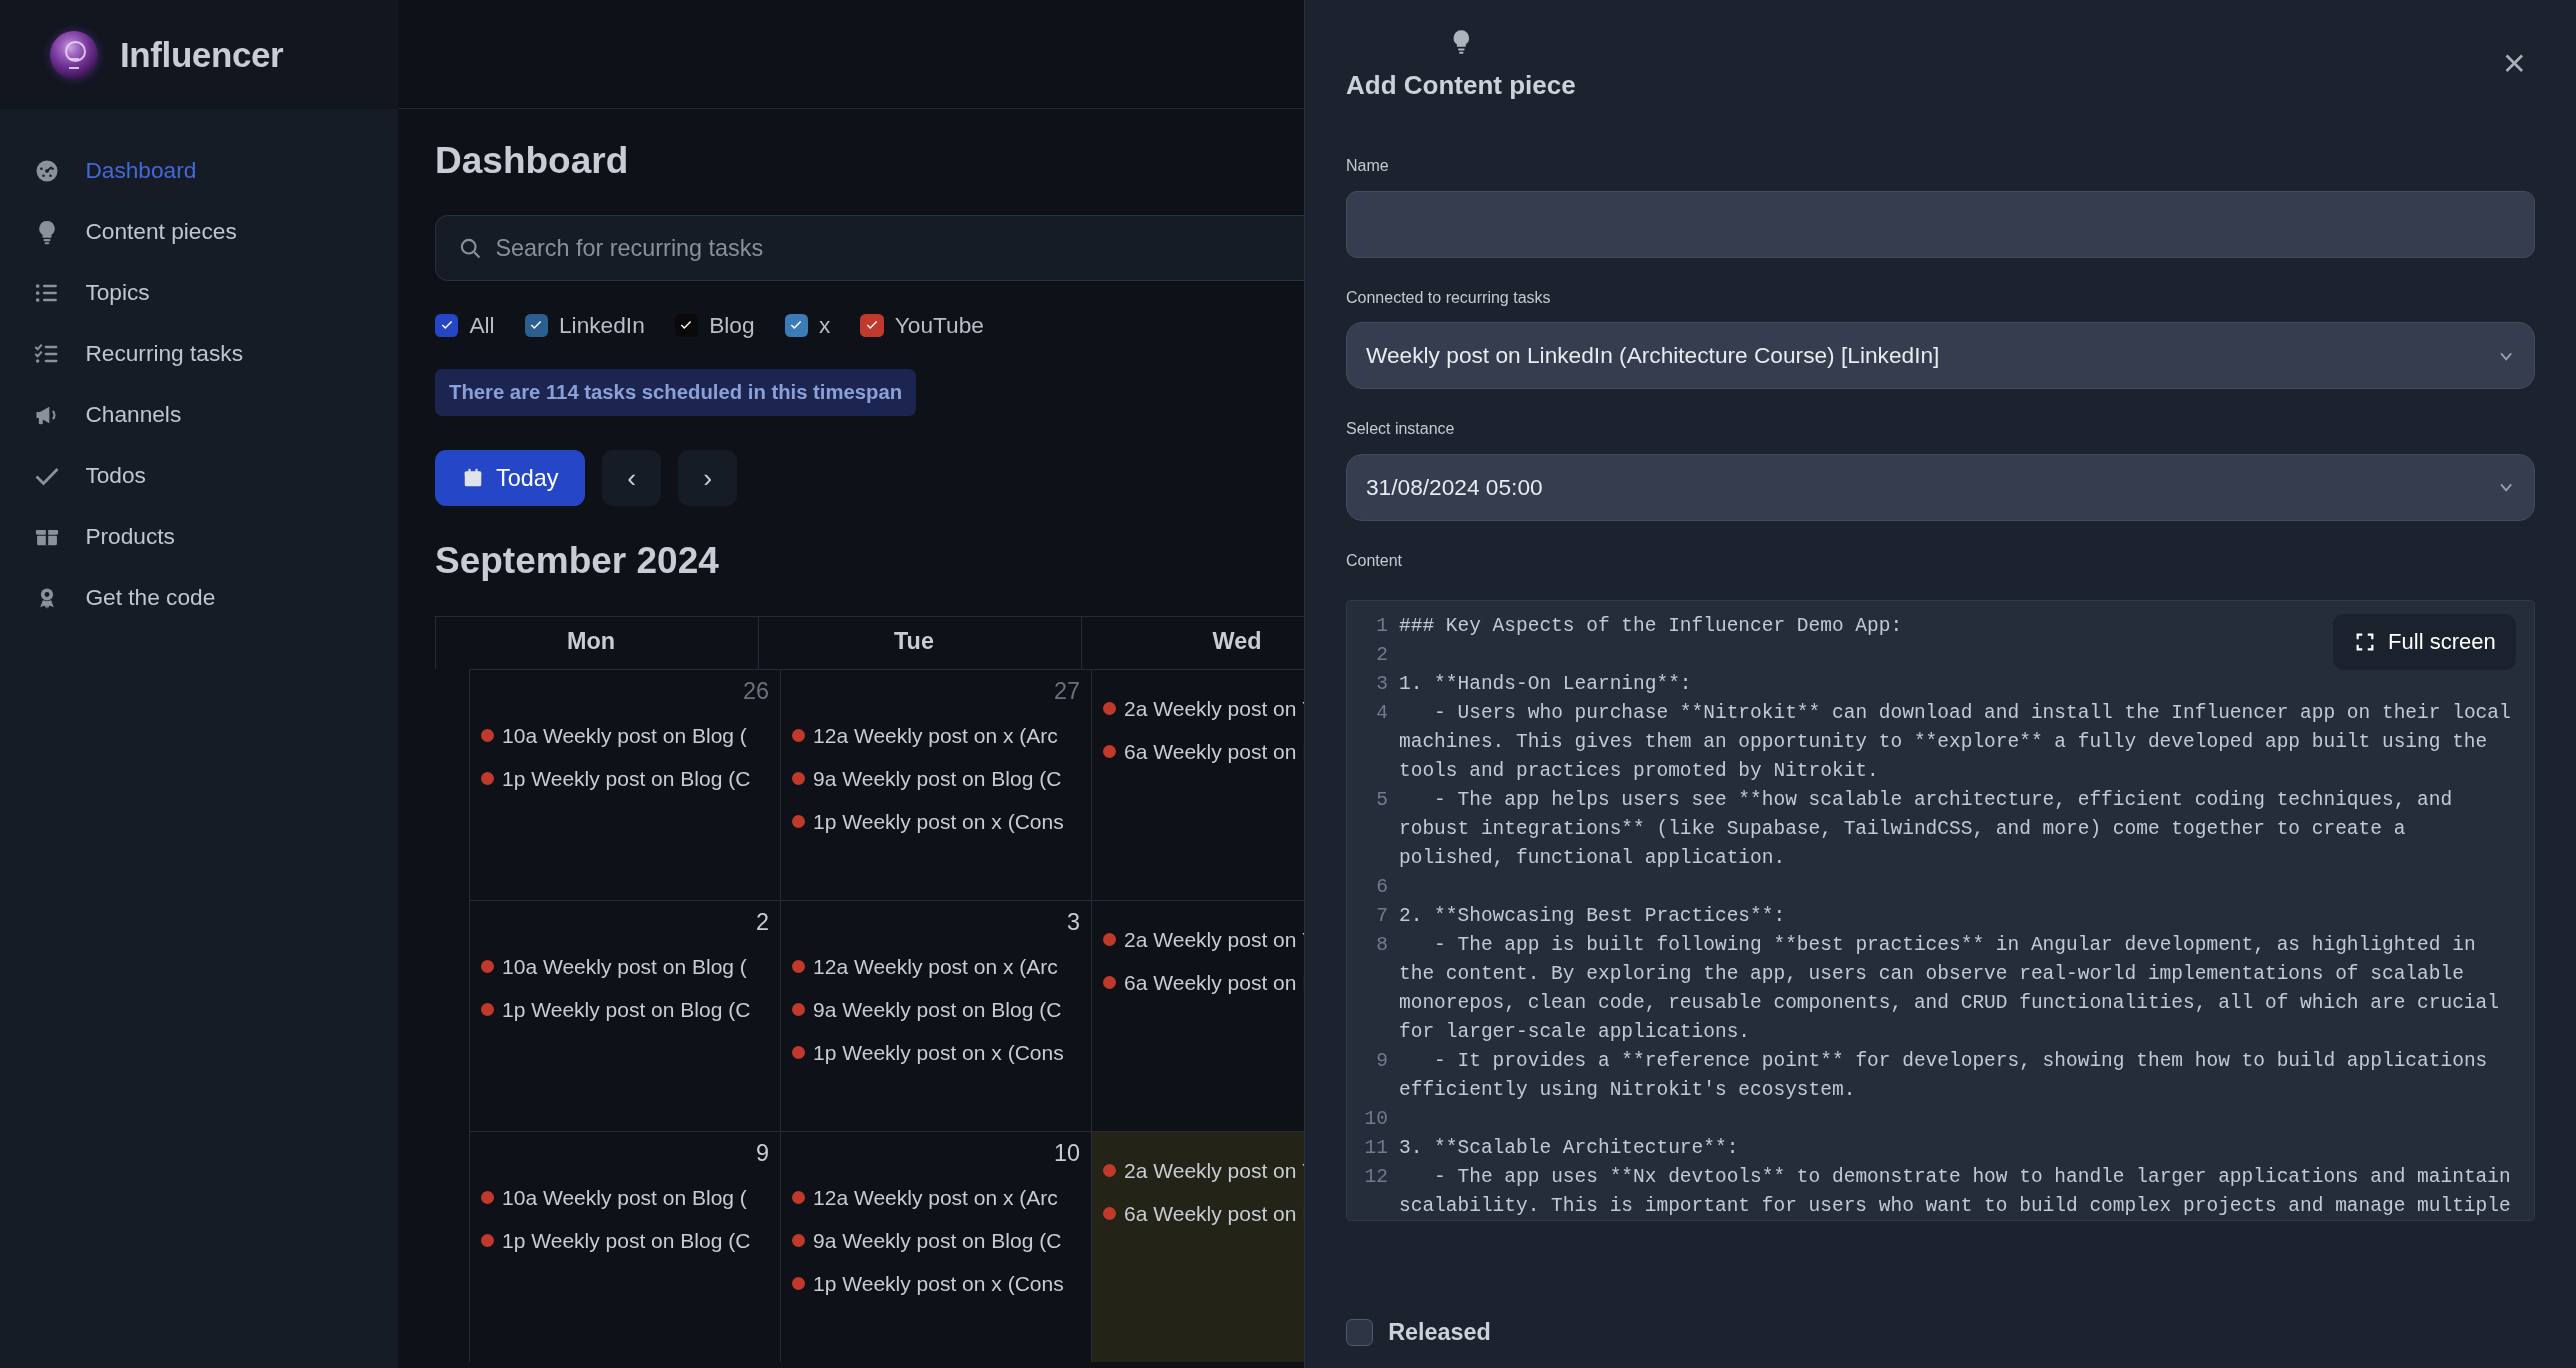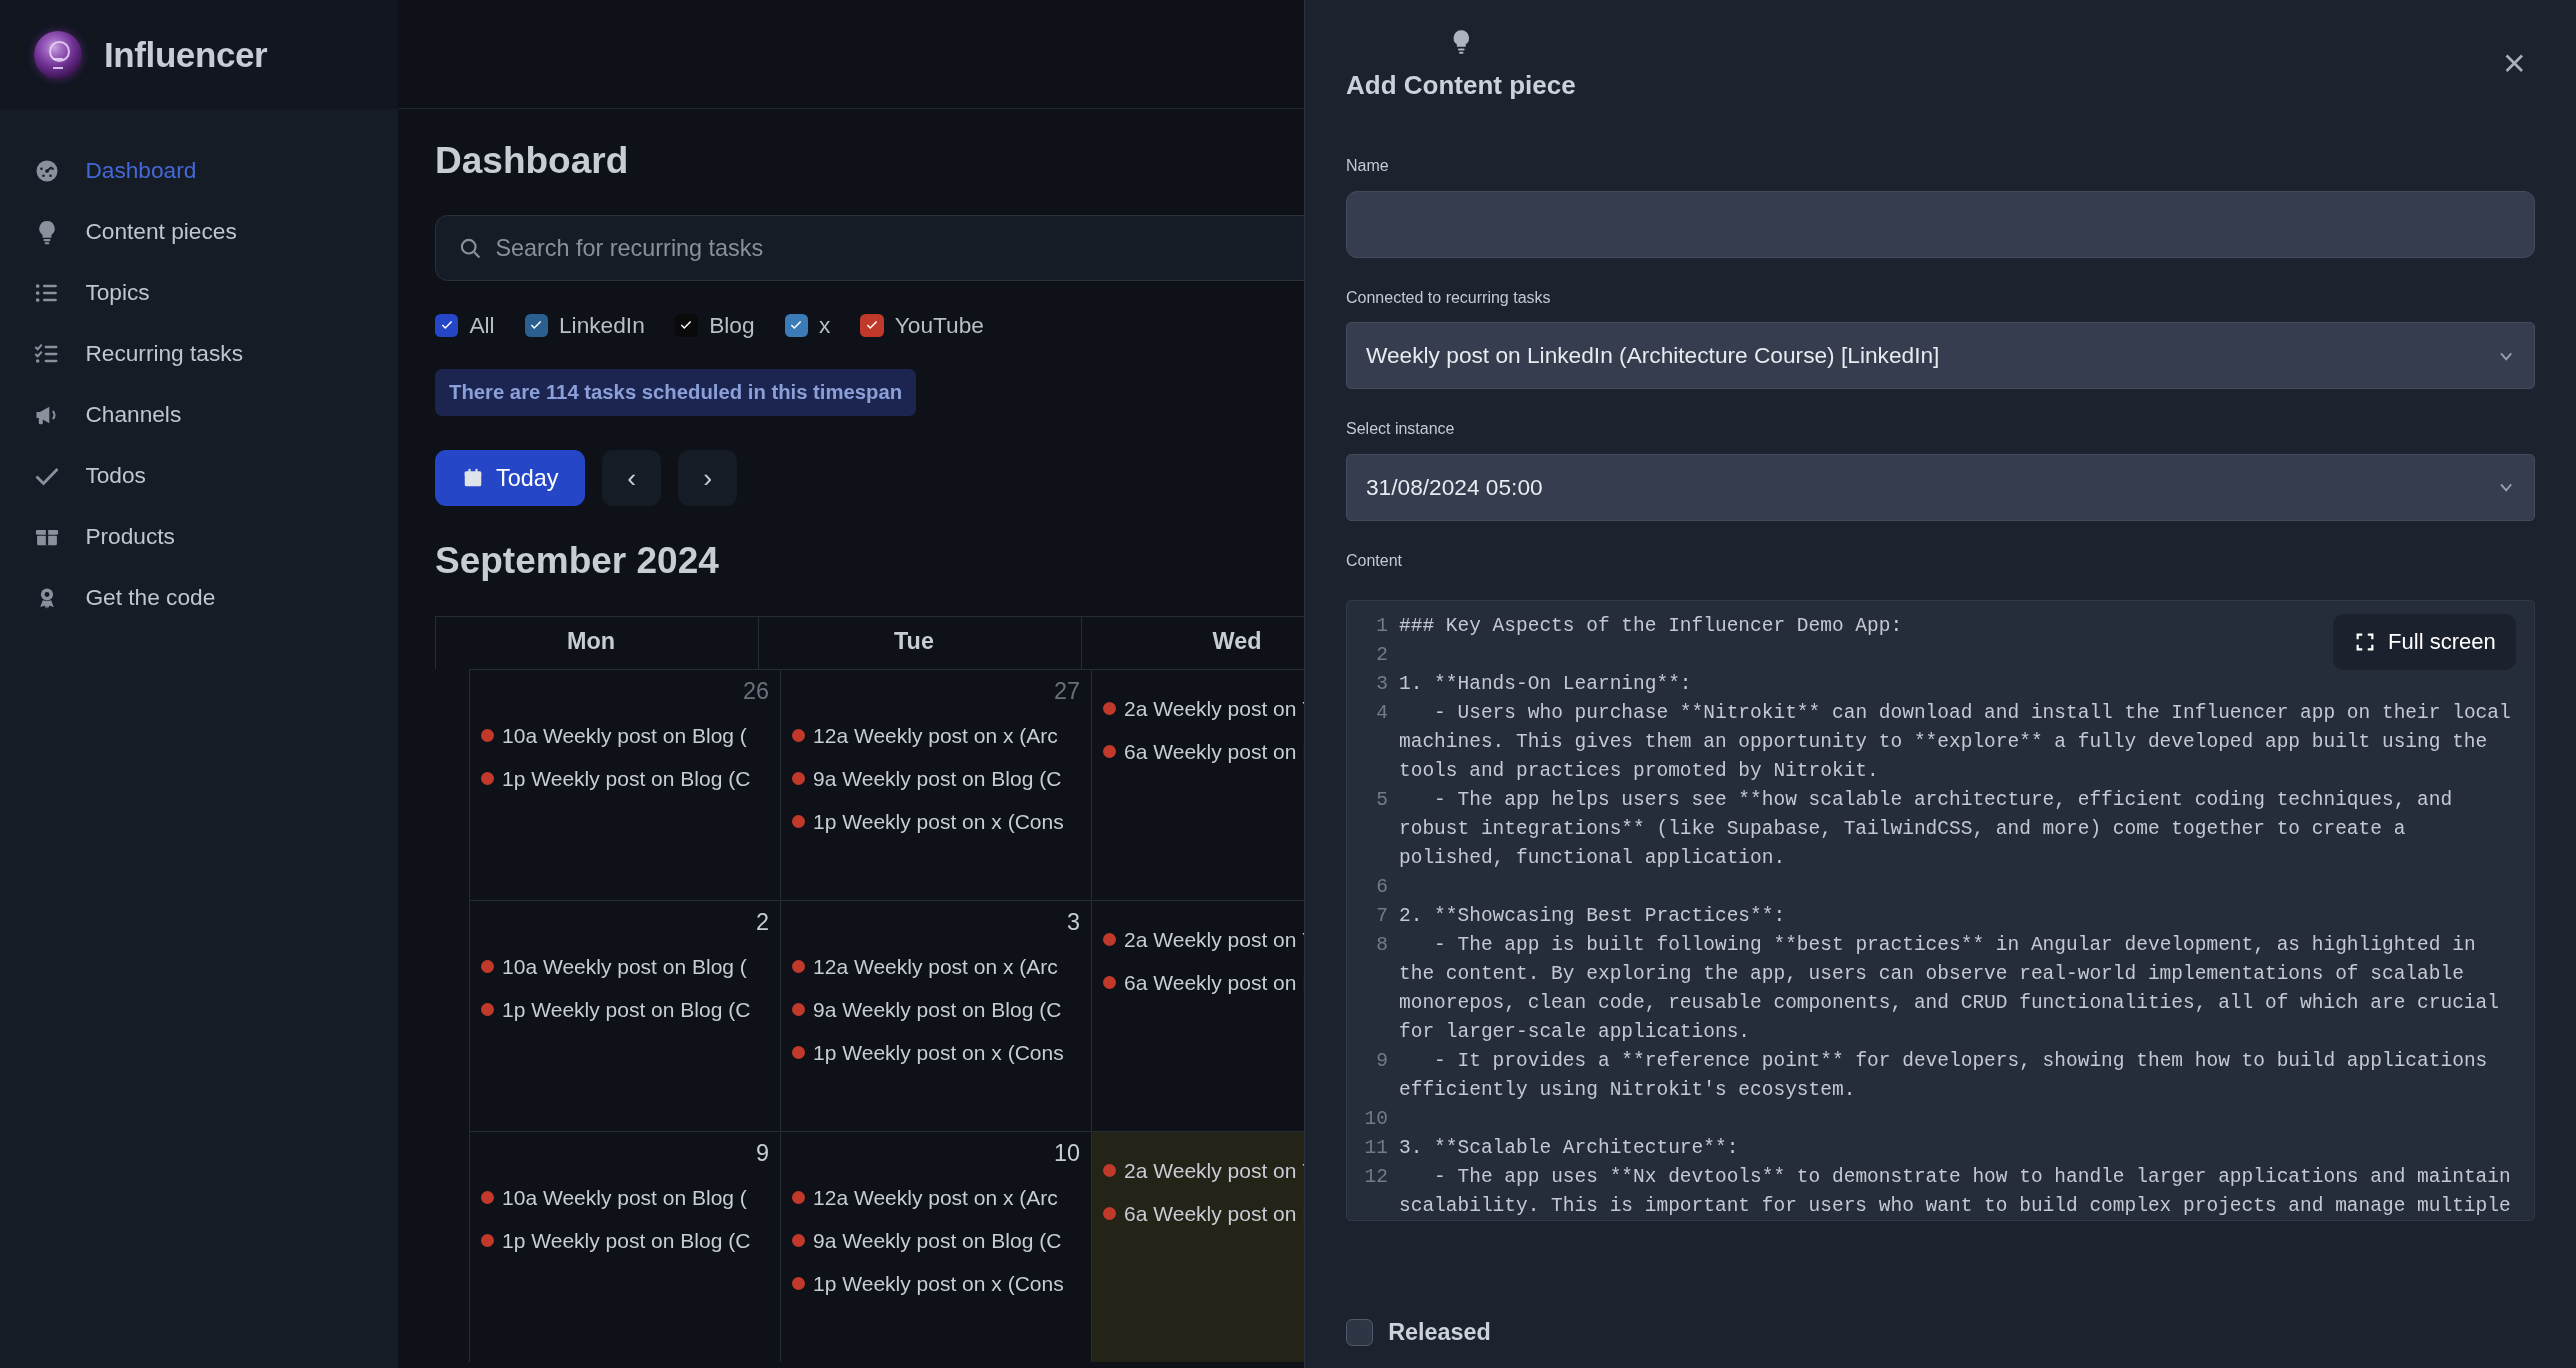--- a/index.html
+++ b/index.html
@@ -13,21 +13,21 @@
 
   
   .sidebar {
     width: 398px; height: 1368px;
     background: #161c26;
     display: flex; flex-direction: column;
     flex: 0 0 398px;
   }
   .brand {
     height: 109px; display: flex; align-items: center;
-    padding-left: 34px; gap: 22px;
+    padding-left: 50px; gap: 22px;
     background: #11161f;
   }
   .logo {
     width: 48px; height: 48px; border-radius: 50%;
     background:
       radial-gradient(circle at 42% 34%, #c9a4dd 0%, #9b5fbe 22%, #6c2f8f 48%, #3d1553 74%, #1b0a26 100%);
     position: relative; flex: 0 0 48px;
     box-shadow: 0 0 9.4px rgba(140,60,190,.45);
     display:flex; align-items:center; justify-content:center;
   }
@@ -174,21 +174,21 @@
   .fld-label { font-size: 16px; color: #c4c9d2; margin-bottom: 15.6px; }
   .fld-name-wrap { margin-top: 56px; }
   .inp {
     width: 100%; height: 67px; border-radius: 11px;
     background: #353d4e; border: 0.8px solid #434b5d;
     color: #e2e6ec; font-size: 22.7px; padding: 0 19px;
     font-family: inherit;
   }
   .sel-wrap { position: relative; }
   .sel {
-    width: 100%; height: 67px; border-radius: 5px;
+    width: 100%; height: 67px; border-radius: 16px;
     background: #353d4e; border: 0.8px solid #434b5d;
     color: #e8ebf0; font-size: 22.7px; padding: 0 47px 0 19px;
     display: flex; align-items: center; cursor: pointer;
   }
   .sel.focused { border: 2.3px solid #3b6ef2; box-shadow: 0 0 0 1.6px rgba(59,110,242,.25); }
   .chev {
     position: absolute; right: 19px; top: 50%; transform: translateY(-50%);
     width: 20.3px; height: 20.3px; pointer-events: none;
   }
   .chev svg { width: 20.3px; height: 20.3px; stroke: #9aa1ad; fill: none; stroke-width: 2.2; }

